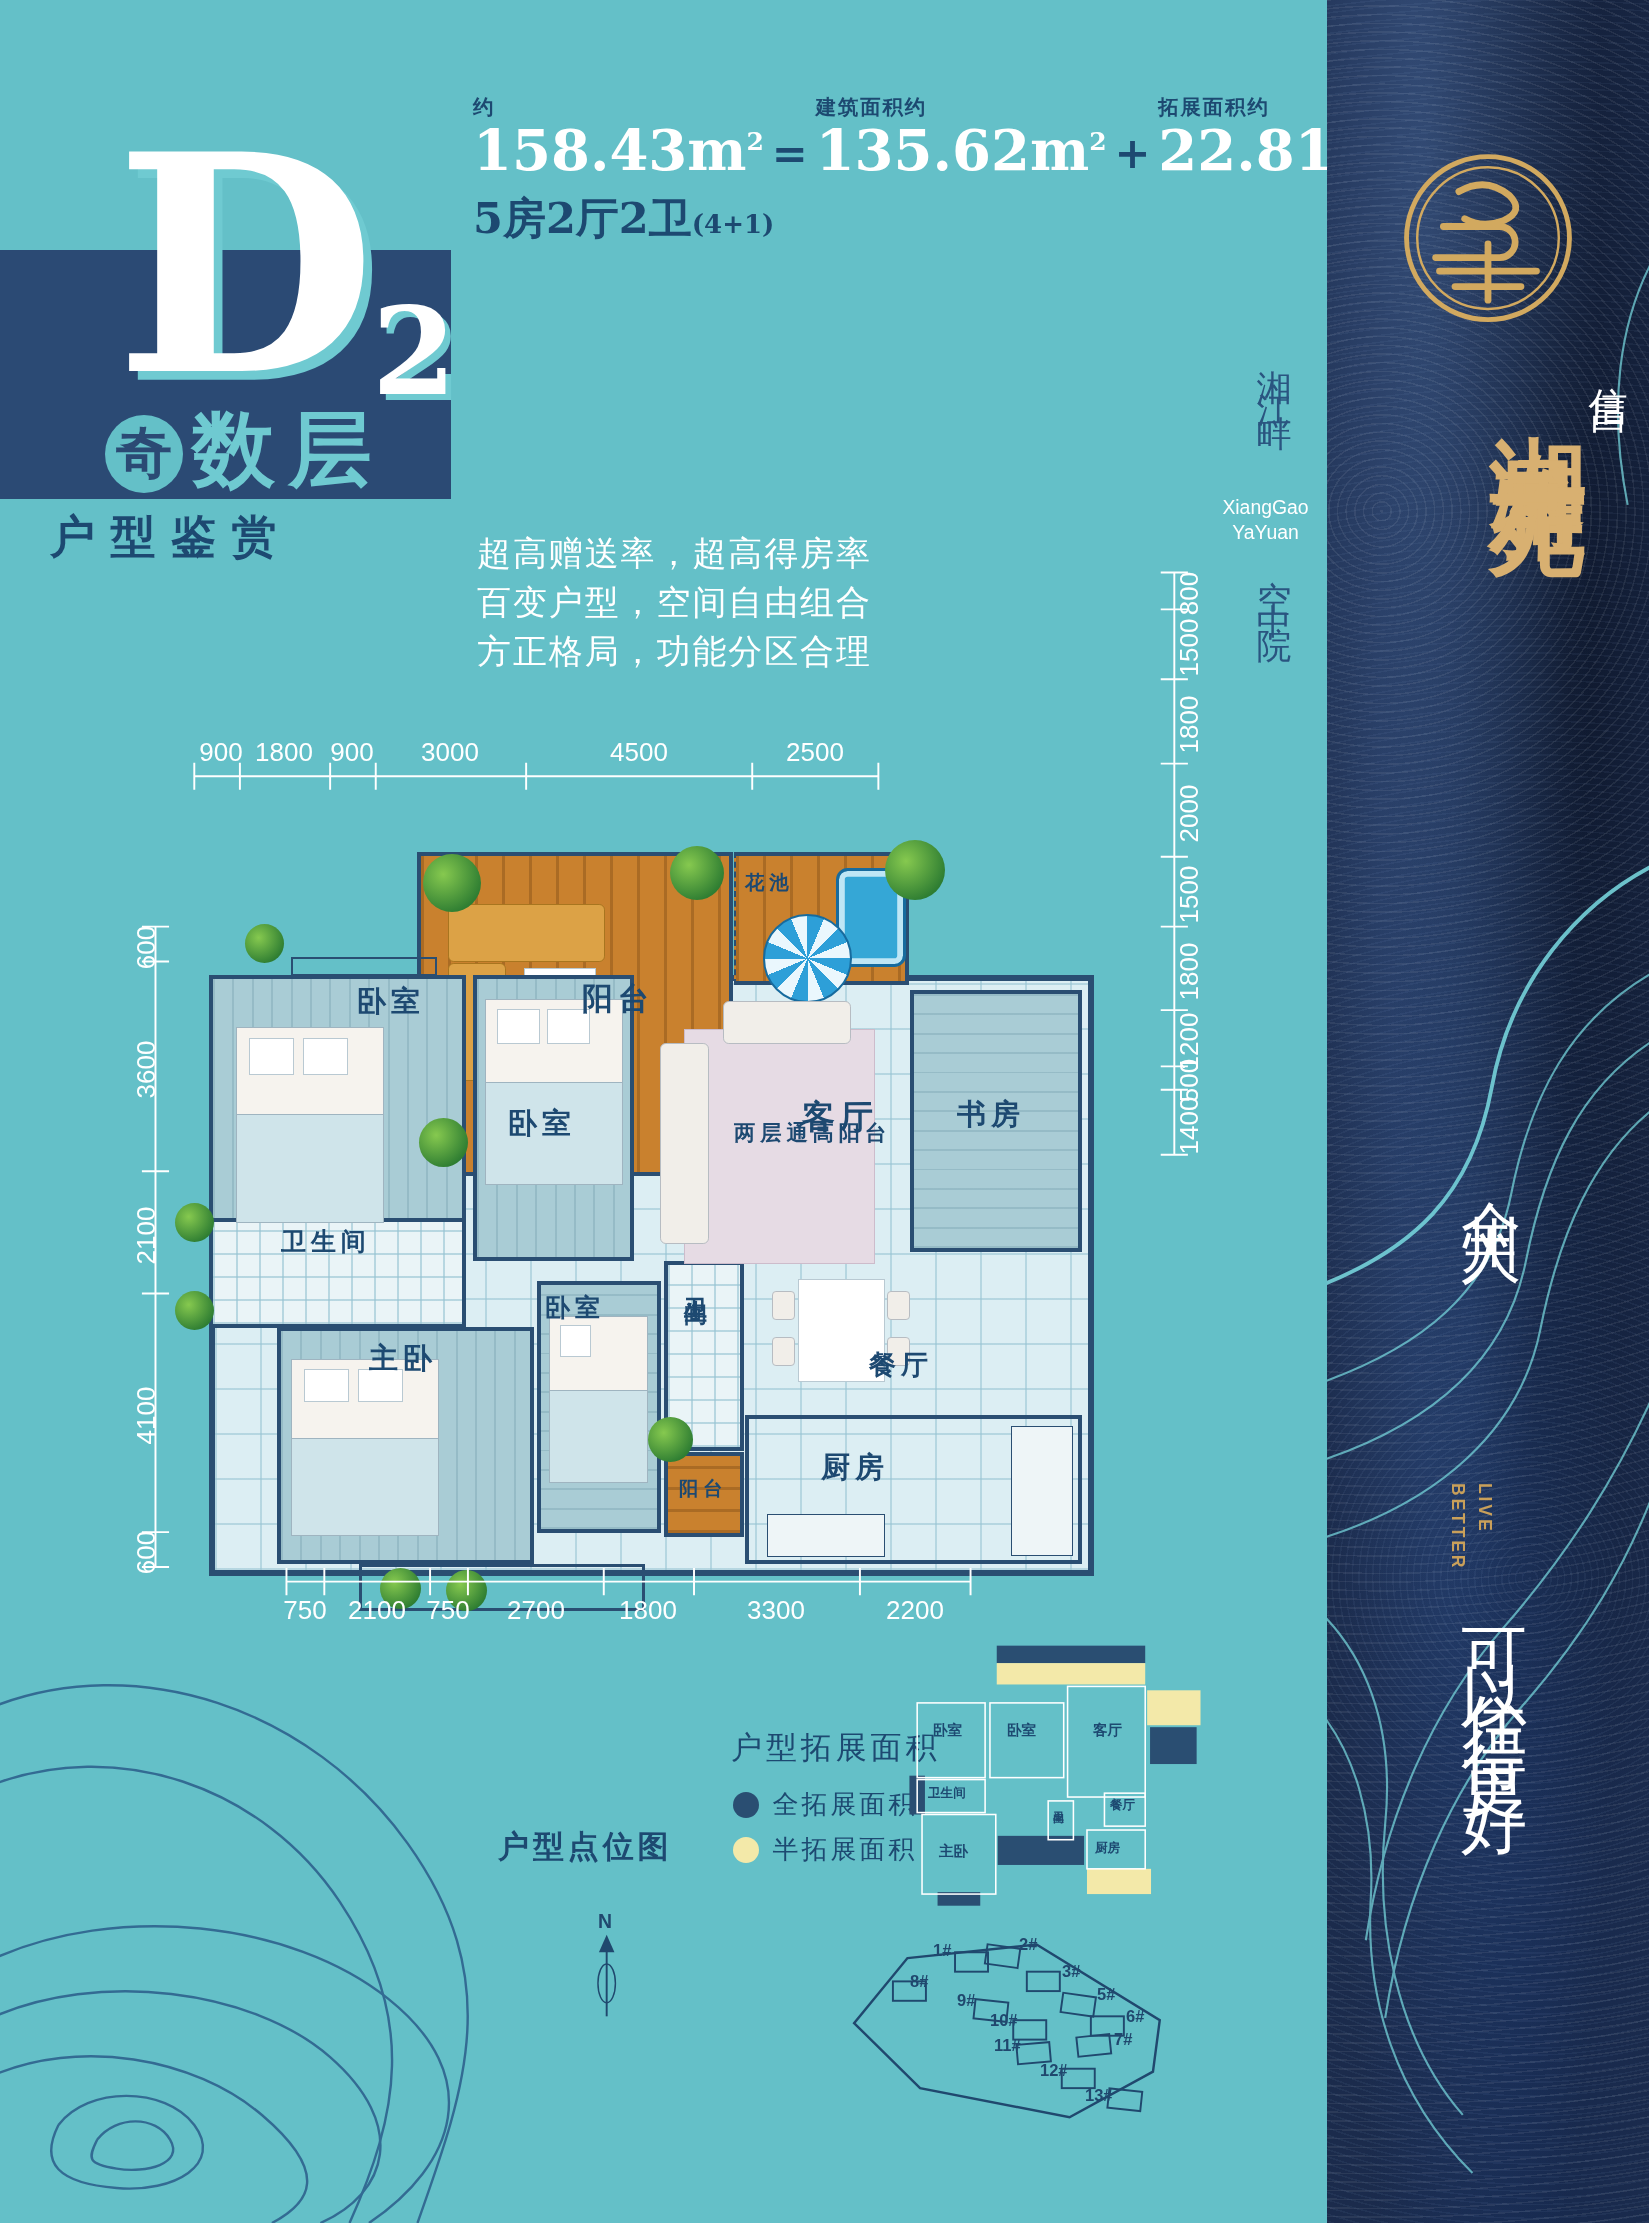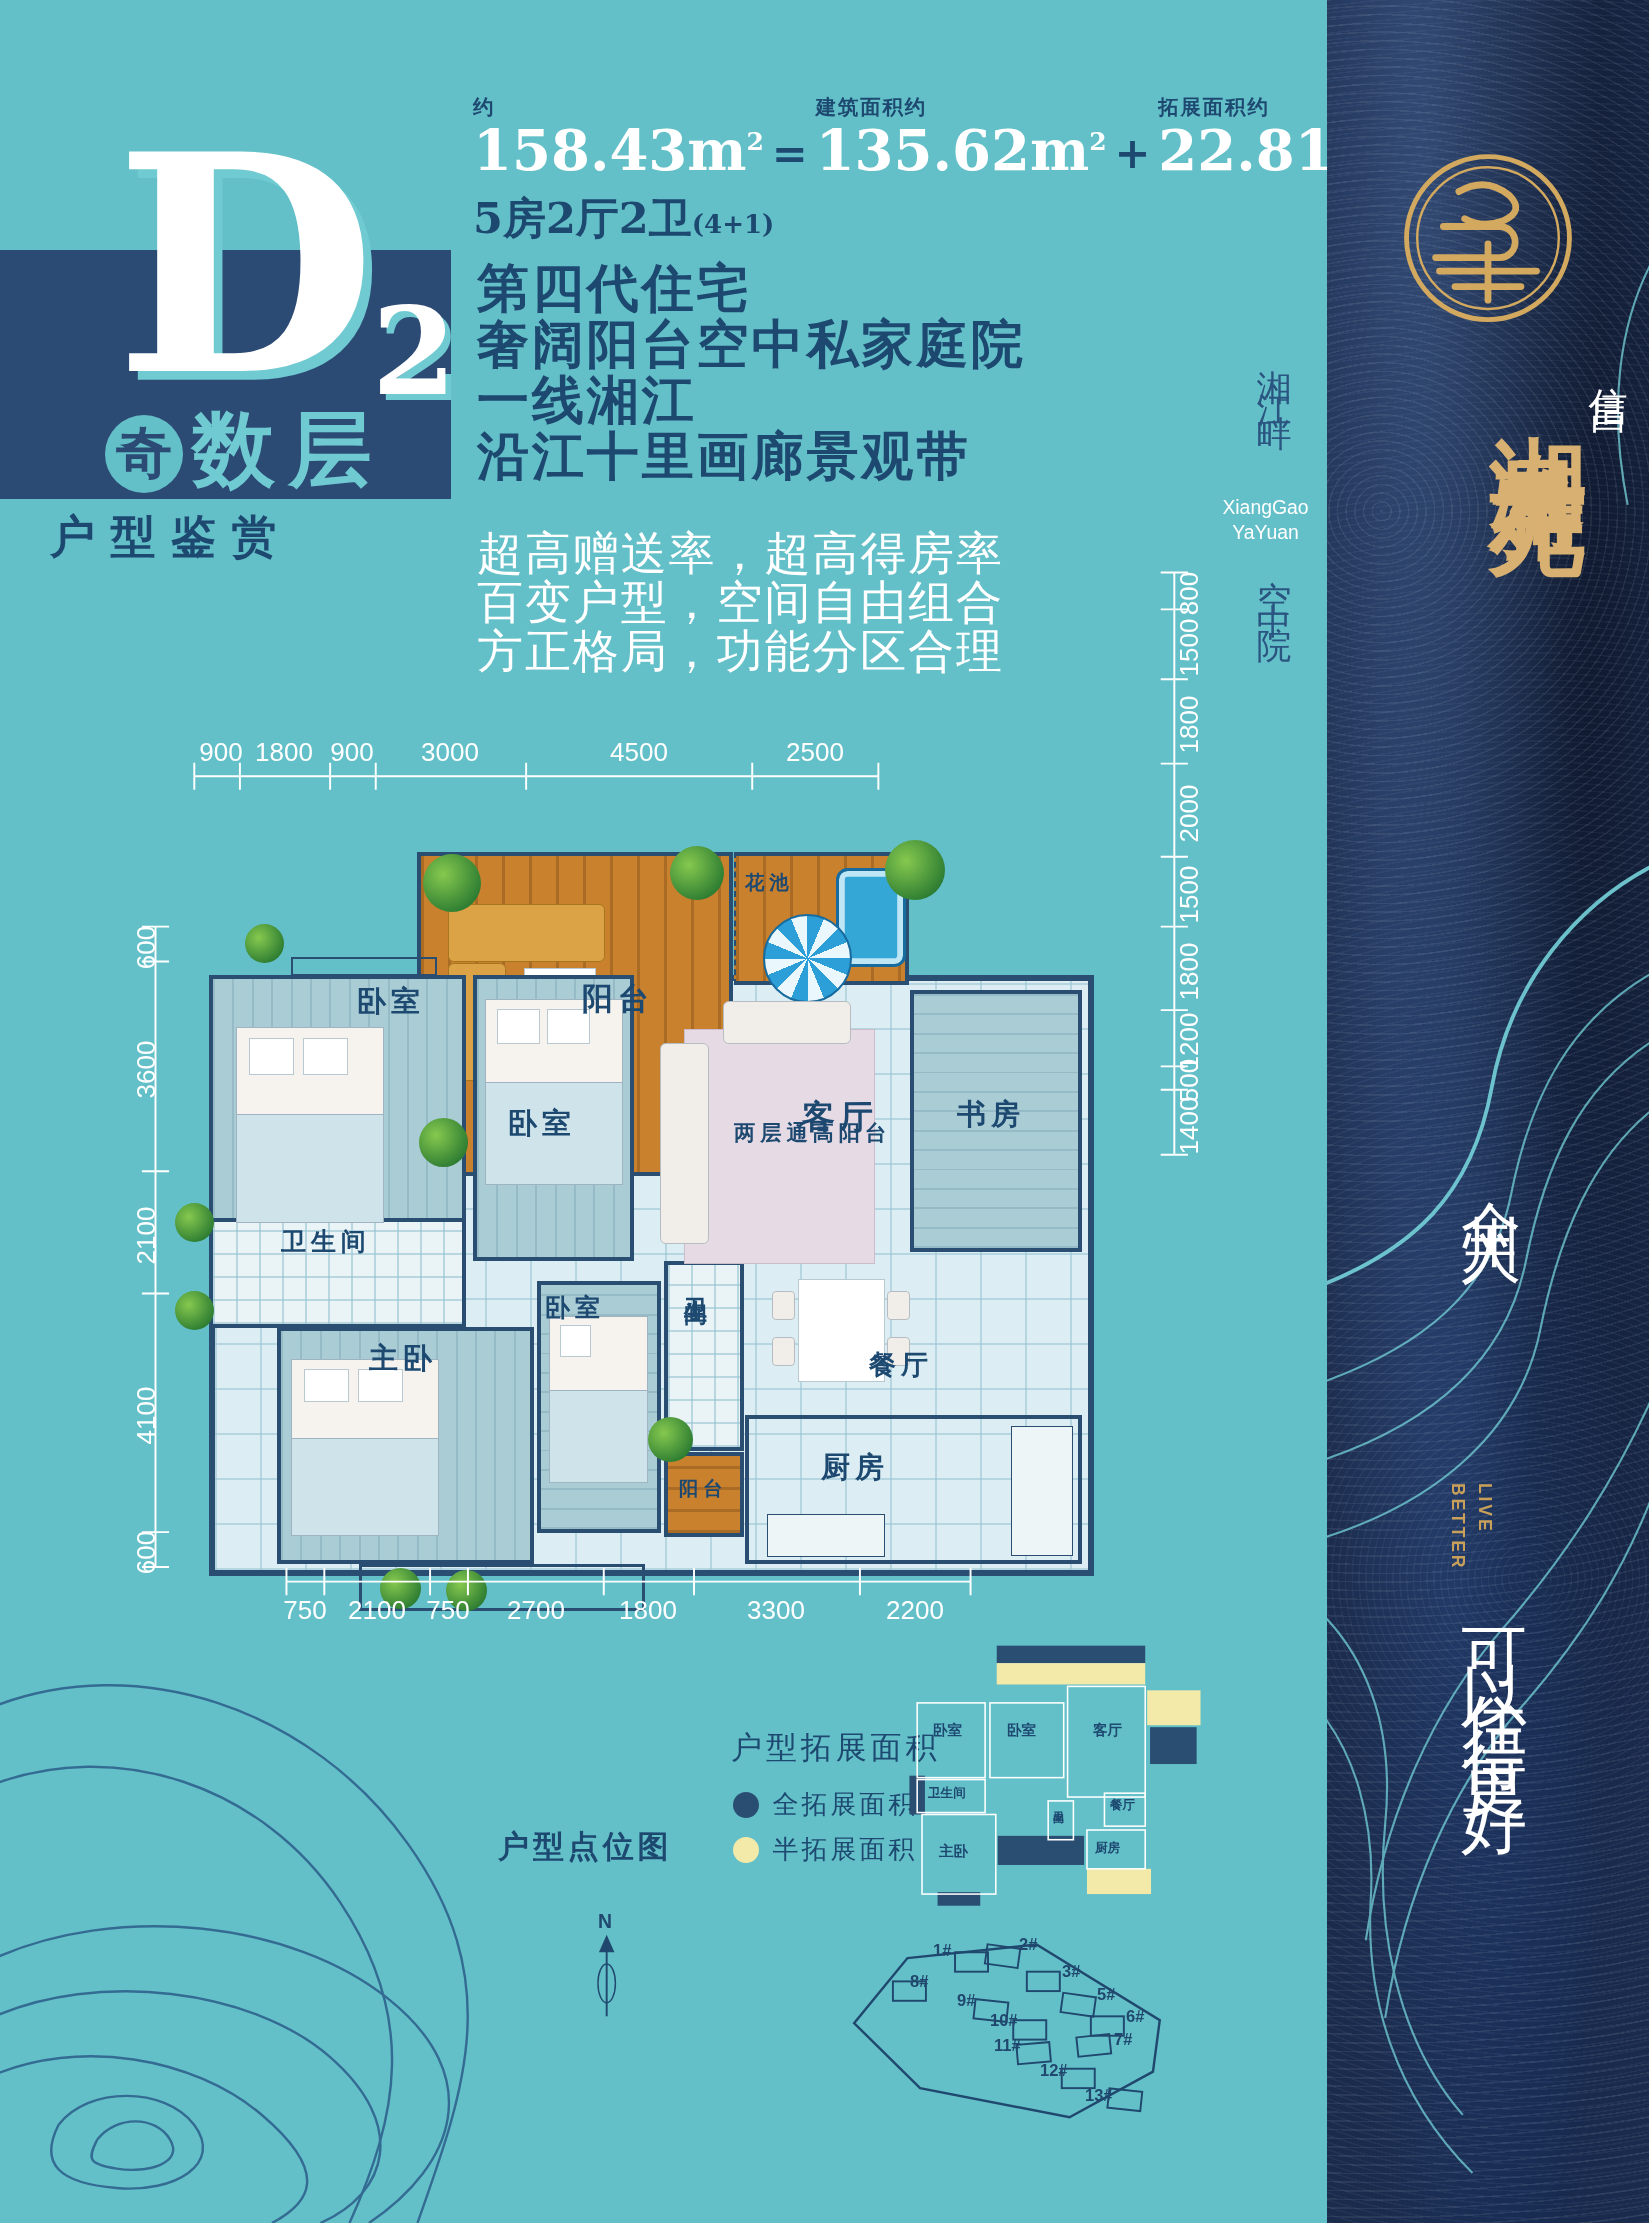--- a/index.html
+++ b/index.html
@@ -29,21 +29,21 @@
   .area-num{font-family:"DejaVu Serif",serif;font-weight:bold;font-size:56px;line-height:1.05;}
   .area-num sup{font-size:25px;}
   .op{font-family:"DejaVu Serif",serif;font-weight:bold;font-size:43px;color:#1d4971;padding:0 7.8px;line-height:1.2;}
   .rooms-line{position:absolute;left:473px;top:190px;color:#1d4971;font-family:"DejaVu Serif",serif;
               font-weight:bold;font-size:43px;}
   .rooms-line .suffix{font-size:26px;font-weight:bold;}
 
   
   .headlines{position:absolute;left:477px;top:260px;color:#1d4971;font-weight:bold;font-size:52px;
              line-height:56px;letter-spacing:2.9px;}
-  .features{position:absolute;left:477px;top:529px;color:#ffffff;font-size:46px;line-height:49px;letter-spacing:1.9px;}
+  .features{position:absolute;left:477px;top:529px;color:#ffffff;font-size:34px;line-height:49px;letter-spacing:1.9px;}
 
   
   .dim{position:absolute;width:68px;text-align:center;color:#ffffff;font-size:26px;font-family:"Liberation Sans",sans-serif;}
   .dim.rot{transform:rotate(-90deg);}
 
   
   .base{position:absolute;left:209px;top:975px;width:873px;height:589px;border:6.8px solid #2a4e72;
         background:#dceef3;
         background-image:repeating-linear-gradient(0deg,rgba(150,195,210,.55) 0 1.9px,transparent 1.9px 45px),
                          repeating-linear-gradient(90deg,rgba(150,195,210,.55) 0 1.9px,transparent 1.9px 45px);}
@@ -129,26 +129,20 @@
     <span class="op">+</span>
     <div class="area-group">
       <span class="area-label">拓展面积约</span>
       <span class="area-num"><span>22.81</span><span>m</span><sup>2</sup></span>
     </div>
   </div>
   <div class="rooms-line">
     <span>5房2厅2卫</span><span class="suffix">(4+1)</span>
   </div>
 
-  <div class="headlines">
-    <div>第四代住宅</div>
-    <div>奢阔阳台空中私家庭院</div>
-    <div>一线湘江</div>
-    <div>沿江十里画廊景观带</div>
-  </div>
   <div class="features">
     <div>超高赠送率，超高得房率</div>
     <div>百变户型，空间自由组合</div>
     <div>方正格局，功能分区合理</div>
   </div>
 
   <div class="base"></div>
 
   <div class="deck wood" style="left:417px;top:852px;width:316px;height:324px;"></div>
   <div class="deck wood" style="left:734px;top:852px;width:175px;height:133px;border-left:2.9px dashed #2a4e72;"></div>

